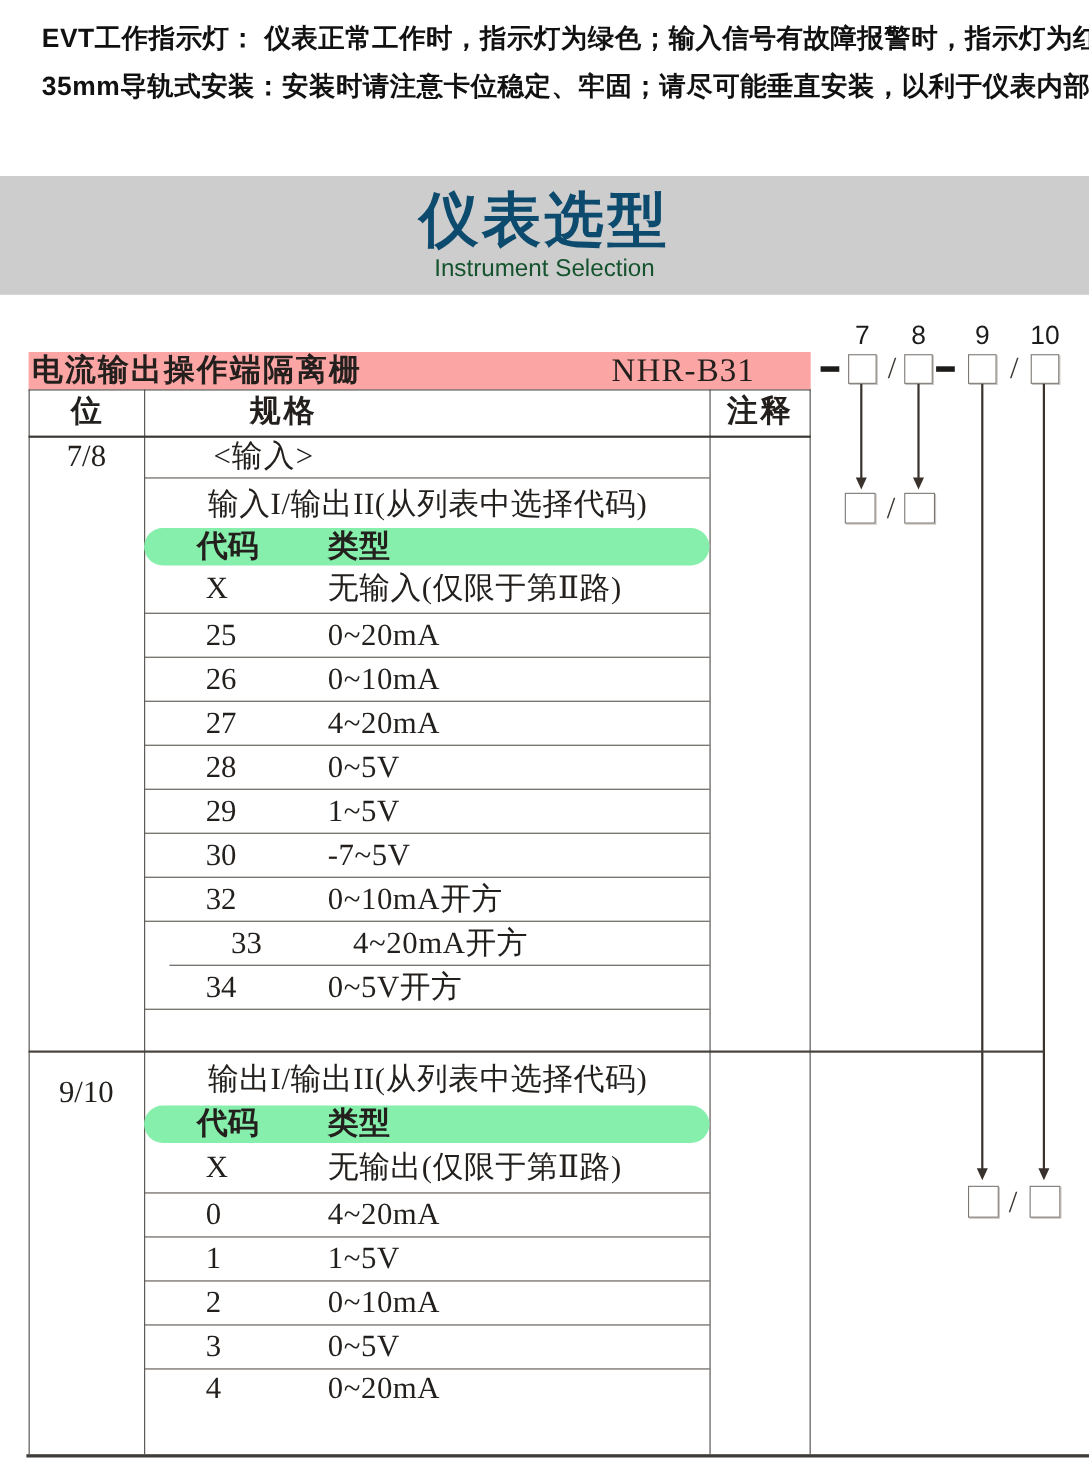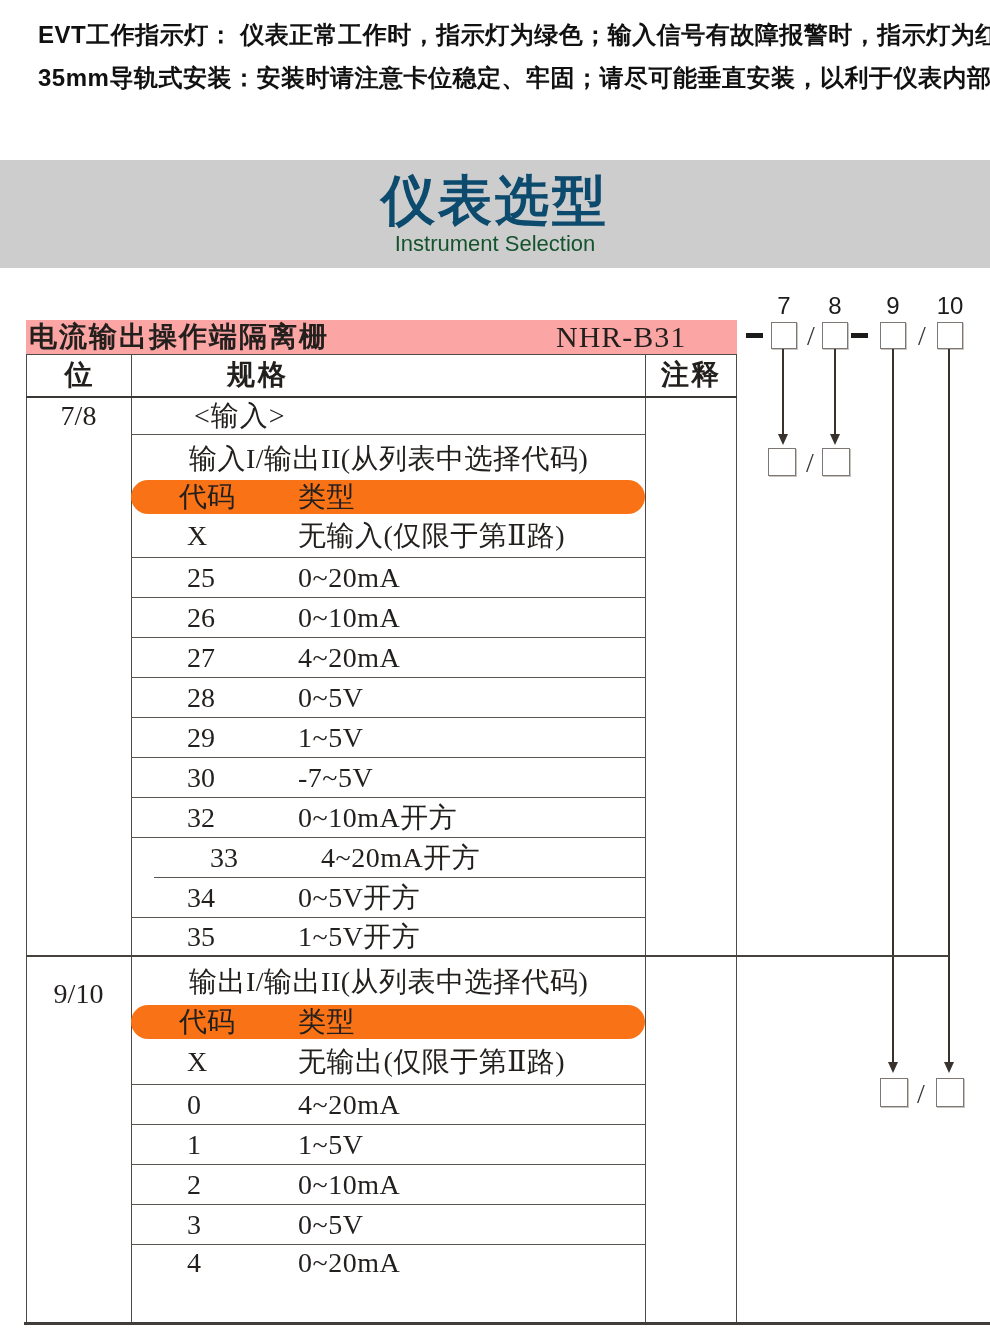--- a/index.html
+++ b/index.html
@@ -35,21 +35,21 @@
           font-weight:bold;font-size:28px;letter-spacing:3px;margin-left:34px;}
   .h-note{position:absolute;left:619px;top:0;width:92px;height:42px;line-height:42px;text-align:center;
           font-weight:bold;font-size:28px;letter-spacing:2px;}
   .pos-cell{position:absolute;left:0;width:105px;text-align:center;font-size:28px;}
 
   .speccol{position:absolute;left:105px;width:514px;}
   .trow{position:relative;box-sizing:border-box;font-size:28px;}
   .bb{border-bottom:1px solid #5a5550;}
   .grouprow{padding-left:63px;letter-spacing:1px;}
   .instrrow{padding-left:58px;letter-spacing:0.5px;}
-  .bandrow{background:#f97316;font-weight:normal;border-radius:17px;}
+  .bandrow{background:#86efac;font-weight:bold;border-radius:17px;}
   .code{position:absolute;left:56px;white-space:nowrap;}
   .type{position:absolute;left:167px;white-space:nowrap;letter-spacing:0.5px;}
 
   
   .digit{position:absolute;width:30px;text-align:center;
          font-family:"Liberation Sans","DejaVu Sans",sans-serif;font-size:24px;color:#1c1c1c;top:292px;}
   .obox{position:absolute;width:24px;height:25px;background:#fff;border:1.5px solid #7d7874;
         box-shadow:1px 1px 0 #c8c4c0;}
   .dash{position:absolute;top:333px;width:17px;height:5px;background:#1d1b19;}
   .oslash{position:absolute;width:14px;text-align:center;font-size:28px;color:#3a3530;top:320px;}
@@ -165,24 +165,20 @@
         <span class="type">0~10mA开方</span>
       </div>
       <div class="trow bb" style="height:40px;line-height:40px;margin-left:23px;">
         <span class="code">33</span>
         <span class="type">4~20mA开方</span>
       </div>
       <div class="trow bb" style="height:40px;line-height:40px;">
         <span class="code">34</span>
         <span class="type">0~5V开方</span>
       </div>
-      <div class="trow" style="height:37px;line-height:37px;">
-        <span class="code">35</span>
-        <span class="type">1~5V开方</span>
-      </div>
     </div>
 
     <div class="speccol" style="top:603px;">
       <div class="trow instrrow" style="height:48px;line-height:50px;">输出I/输出II(从列表中选择代码)</div>
       <div class="trow bandrow" style="height:34px;line-height:34px;">
         <span class="code" style="left:48px;">代码</span>
         <span class="type">类型</span>
       </div>
       <div class="trow bb" style="height:46px;line-height:46px;">
         <span class="code">X</span>

